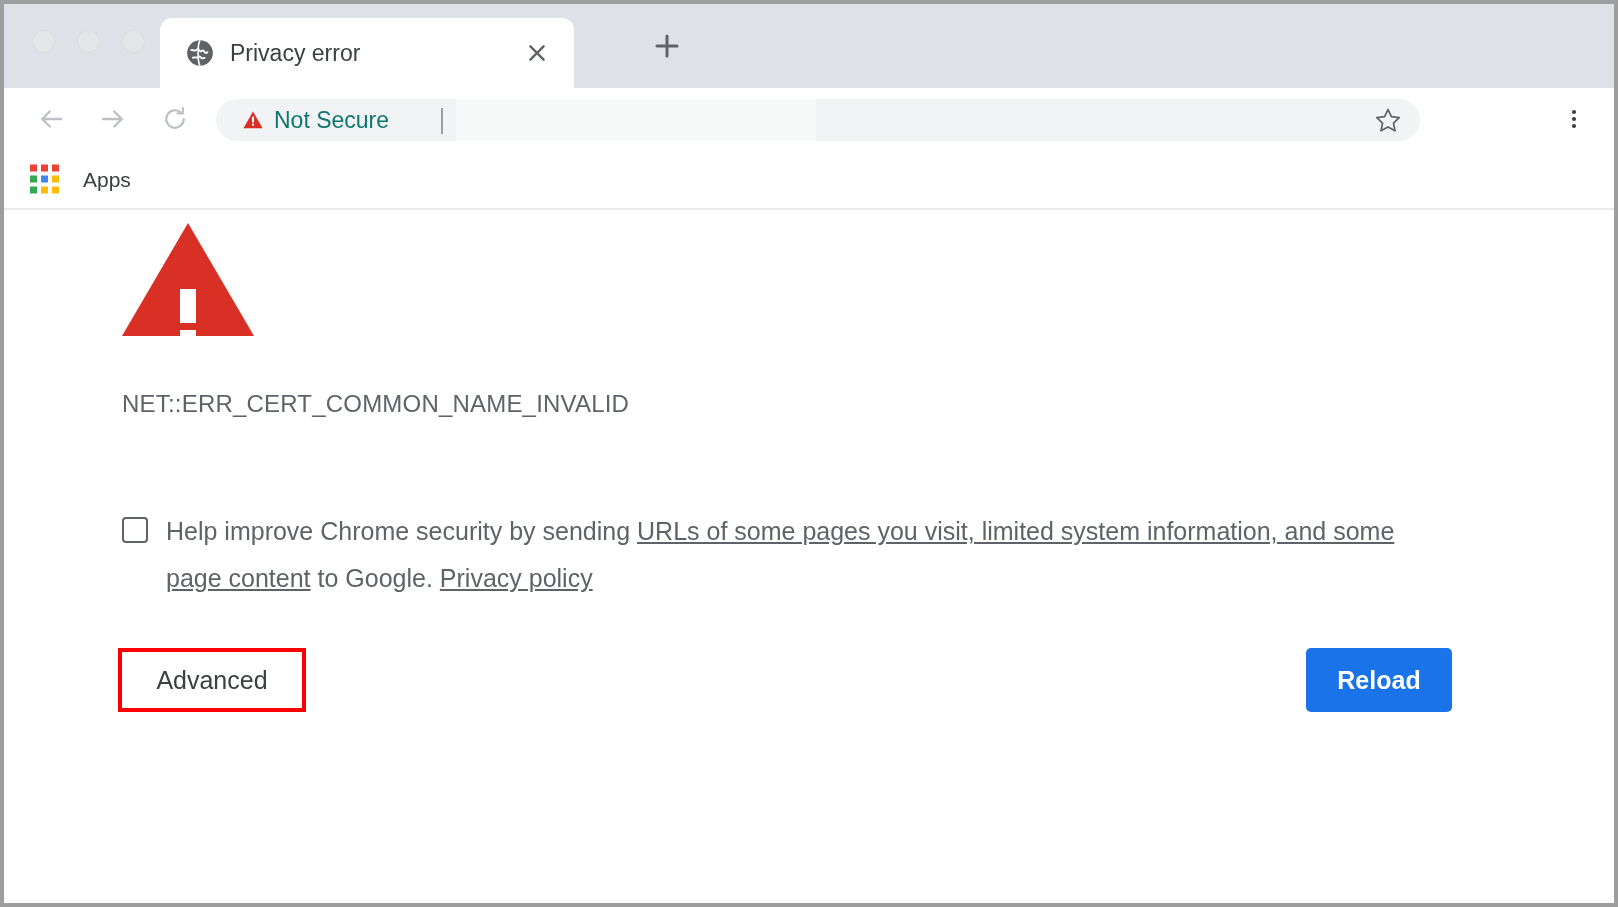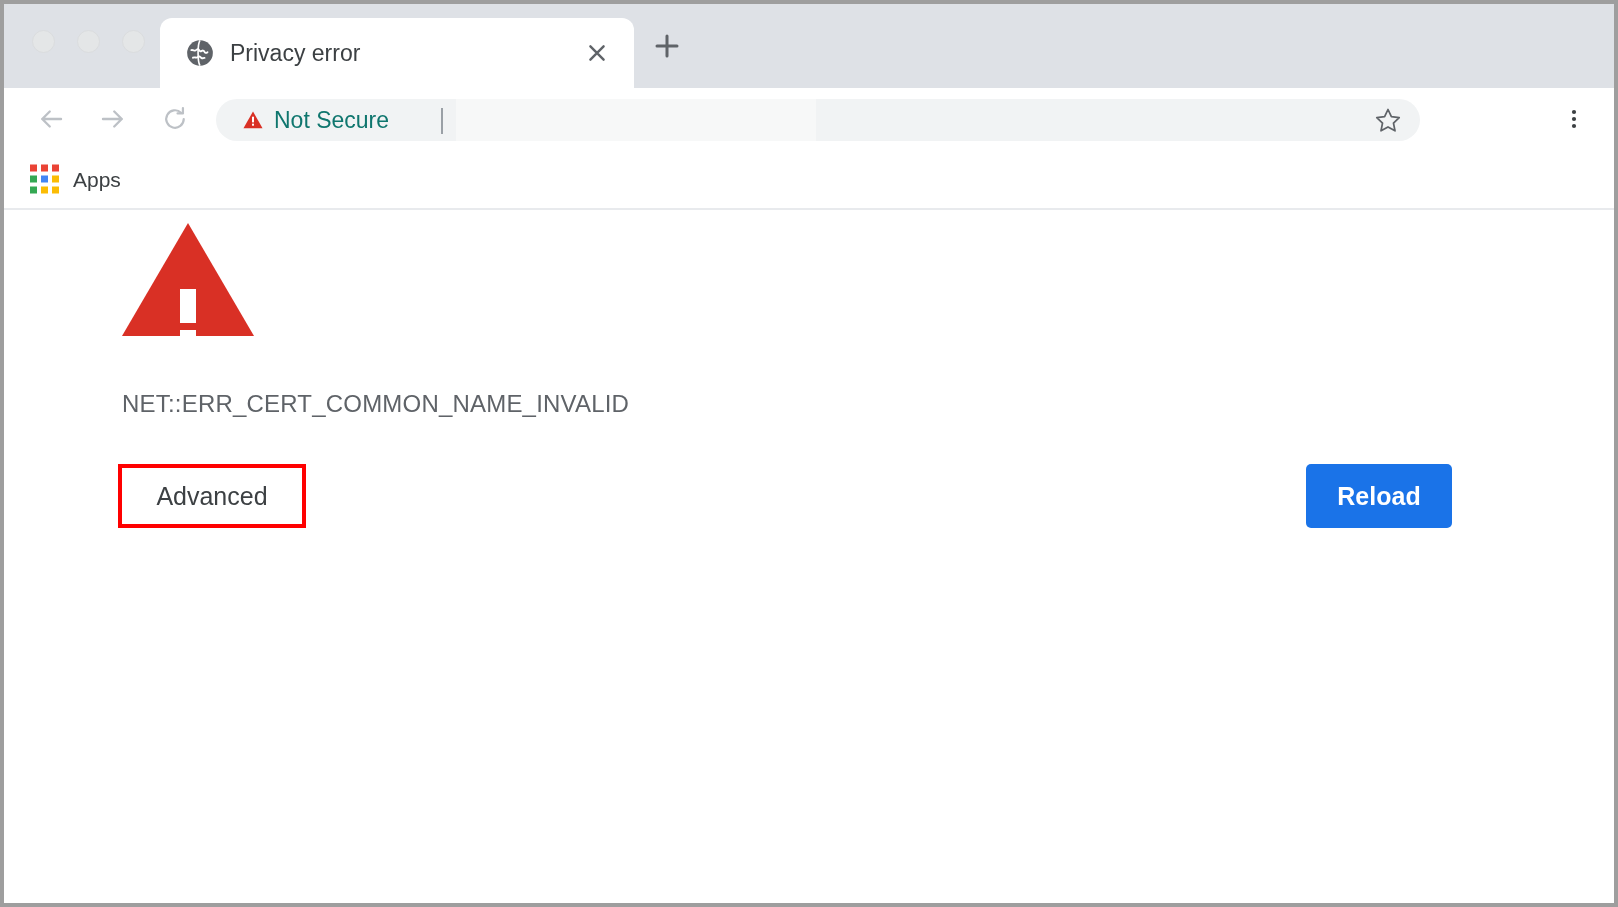--- a/index.html
+++ b/index.html
@@ -52,21 +52,21 @@
     width: 23px; height: 23px;
     border-radius: 50%;
     background: #e4e6e7;
     border: 1px solid #dadcde;
   }
 
   .tab {
     position: absolute;
     left: 156px;
     top: 14px;
-    width: 474px;
+    width: 414px;
     height: 70px;
     background: #ffffff;
     border-radius: 12px 12px 0 0;
     display: flex;
     align-items: center;
   }
   .tab-favicon {
     position: absolute;
     left: 26px;
     top: 50%;
@@ -192,21 +192,21 @@
     flex: 0 0 60px;
     border-bottom: 2px solid #e8eaed;
   }
   .apps-shortcut {
     position: absolute;
     left: 26px;
     top: 50%;
     transform: translateY(-50%);
     display: flex;
     align-items: center;
-    gap: 14px;
+    gap: 24px;
   }
   .apps-grid {
     display: grid;
     grid-template-columns: repeat(3, 7px);
     grid-template-rows: repeat(3, 7px);
     gap: 4px;
   }
   .apps-grid i { display: block; width: 7px; height: 7px; }
   .apps-label {
     font-size: 21px;
@@ -459,20 +459,29 @@
 
         <div class="error-icon">
           <span class="bang-bar"></span>
           <span class="bang-dot"></span>
         </div>
 
 
 
         <div class="error-code">NET::ERR_CERT_COMMON_NAME_INVALID</div>
 
+        <div class="optin">
+          <span class="checkbox"></span>
+          <span class="optin-text">
+            <span>Help improve Chrome security by sending</span>
+            <a class="inline-link">URLs of some pages you visit, limited system information, and some page content</a>
+            <span>to Google.</span>
+            <a class="inline-link">Privacy policy</a>
+          </span>
+        </div>
 
         <div class="actions">
           <div class="advanced-wrap">
             <button class="advanced-btn">Advanced</button>
             <span class="highlight-box"></span>
           </div>
           <button class="reload-btn">Reload</button>
         </div>
 
       </div>

